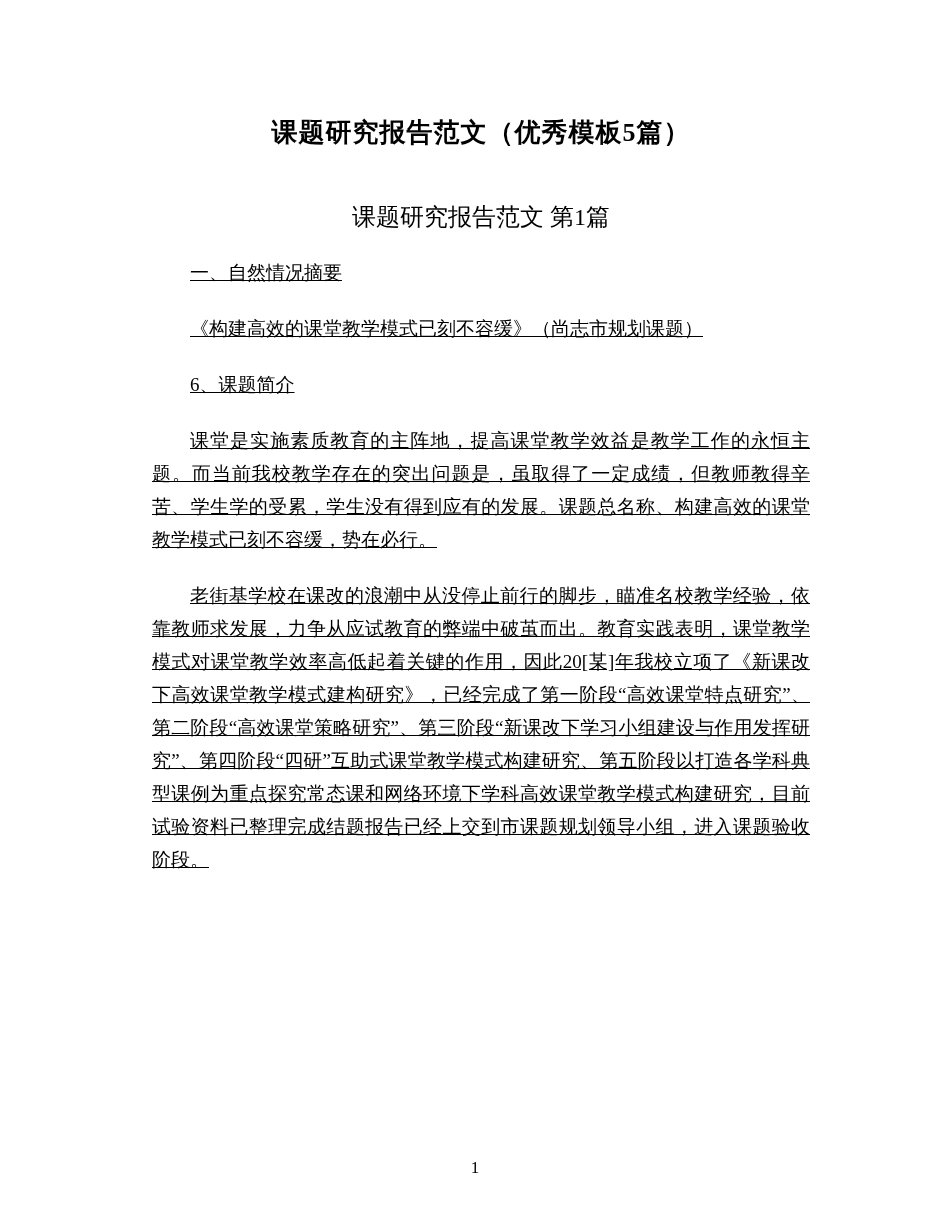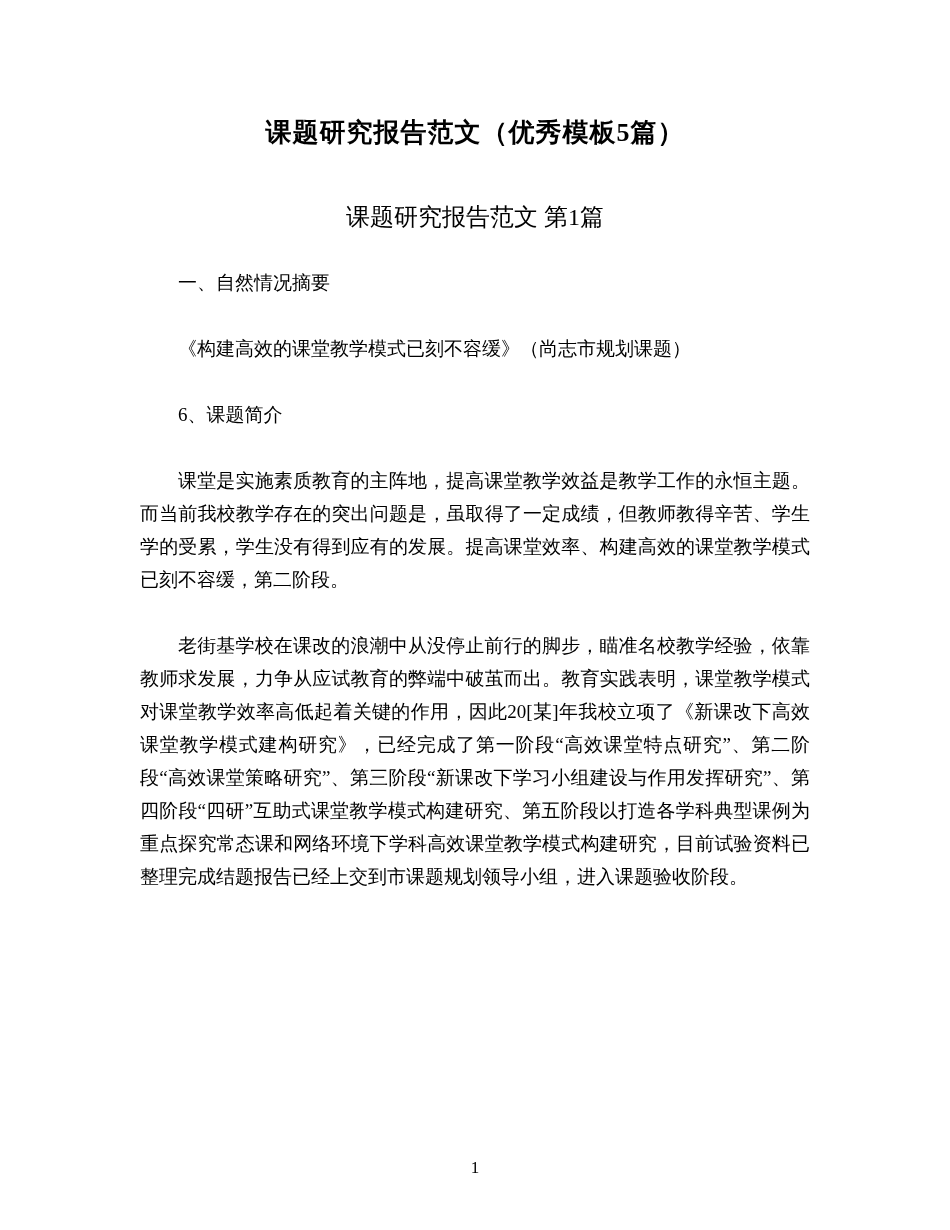--- a/index.html
+++ b/index.html
@@ -9,20 +9,21 @@
   }
   .sheet {
     position: relative;
     width: 950px;
     height: 1230px;
     background: #ffffff;
     color: #000000;
     font-family: "Liberation Serif", "DejaVu Serif", serif;
     overflow: hidden;
     box-sizing: border-box;
+    padding-left: 12px;
   }
   .content {
     box-sizing: border-box;
     padding: 116px 140px 0 140px;
   }
   .doc-title {
     margin: 0;
     font-size: 26px;
     font-weight: bold;
     text-align: center;
@@ -37,22 +38,23 @@
     line-height: 1.3;
   }
   .body-text {
     margin-top: 18px;
   }
   .para {
     font-size: 19px;
     line-height: 33px;
     text-indent: 2em;
     text-align: justify;
-    margin: 33px 0;
+    margin: 23px 0;
     word-break: break-all;
+    text-decoration: underline;
   }
   .page-number {
     position: absolute;
     bottom: 52px;
     left: 0;
     width: 100%;
     text-align: center;
     font-size: 17px;
     color: #000000;
   }
@@ -61,18 +63,18 @@
 <body>
 
 <div class="sheet">
   <div class="content">
     <h1 class="doc-title">课题研究报告范文（优秀模板5篇）</h1>
     <h2 class="doc-subtitle">课题研究报告范文 第1篇</h2>
     <div class="body-text">
       <p class="para">一、自然情况摘要</p>
       <p class="para">《构建高效的课堂教学模式已刻不容缓》（尚志市规划课题）</p>
       <p class="para">6、课题简介</p>
-      <p class="para">课堂是实施素质教育的主阵地，提高课堂教学效益是教学工作的永恒主题。而当前我校教学存在的突出问题是，虽取得了一定成绩，但教师教得辛苦、学生学的受累，学生没有得到应有的发展。提高课堂效率、构建高效的课堂教学模式已刻不容缓，第二阶段。</p>
+      <p class="para">课堂是实施素质教育的主阵地，提高课堂教学效益是教学工作的永恒主题。而当前我校教学存在的突出问题是，虽取得了一定成绩，但教师教得辛苦、学生学的受累，学生没有得到应有的发展。课题总名称、构建高效的课堂教学模式已刻不容缓，势在必行。</p>
       <p class="para">老街基学校在课改的浪潮中从没停止前行的脚步，瞄准名校教学经验，依靠教师求发展，力争从应试教育的弊端中破茧而出。教育实践表明，课堂教学模式对课堂教学效率高低起着关键的作用，因此20[某]年我校立项了《新课改下高效课堂教学模式建构研究》，已经完成了第一阶段“高效课堂特点研究”、第二阶段“高效课堂策略研究”、第三阶段“新课改下学习小组建设与作用发挥研究”、第四阶段“四研”互助式课堂教学模式构建研究、第五阶段以打造各学科典型课例为重点探究常态课和网络环境下学科高效课堂教学模式构建研究，目前试验资料已整理完成结题报告已经上交到市课题规划领导小组，进入课题验收阶段。</p>
     </div>
   </div>
   <div class="page-number">1</div>
 </div>
 
 </body></html>

